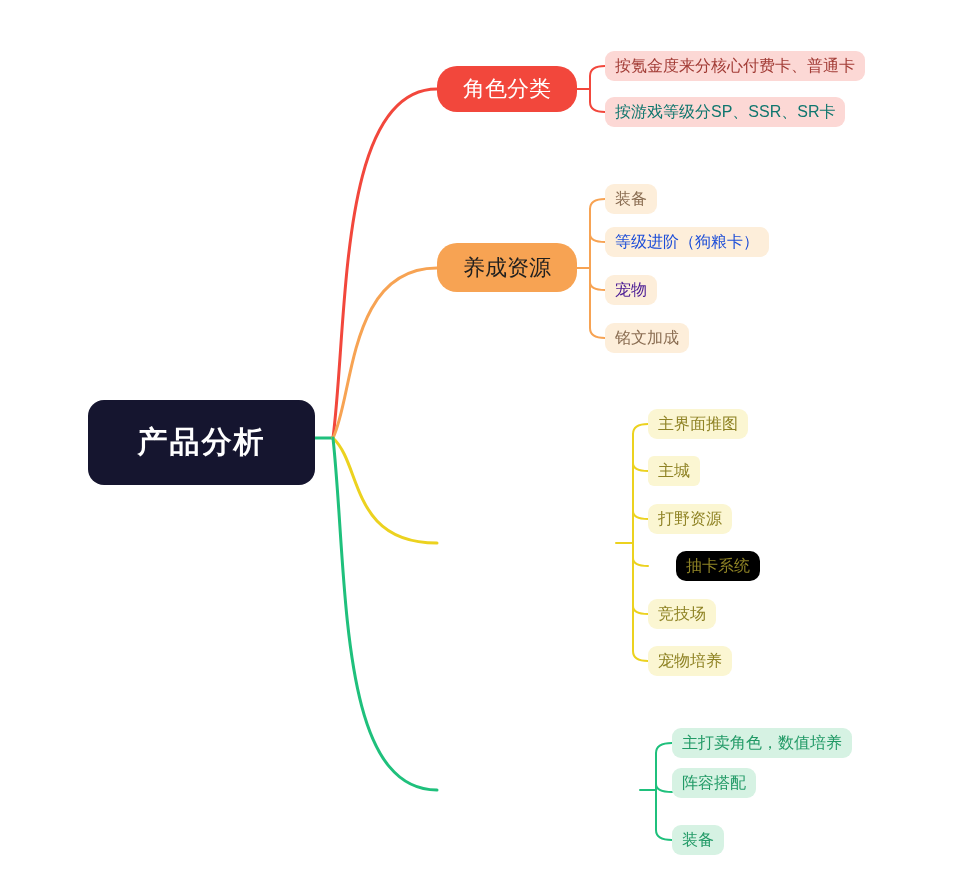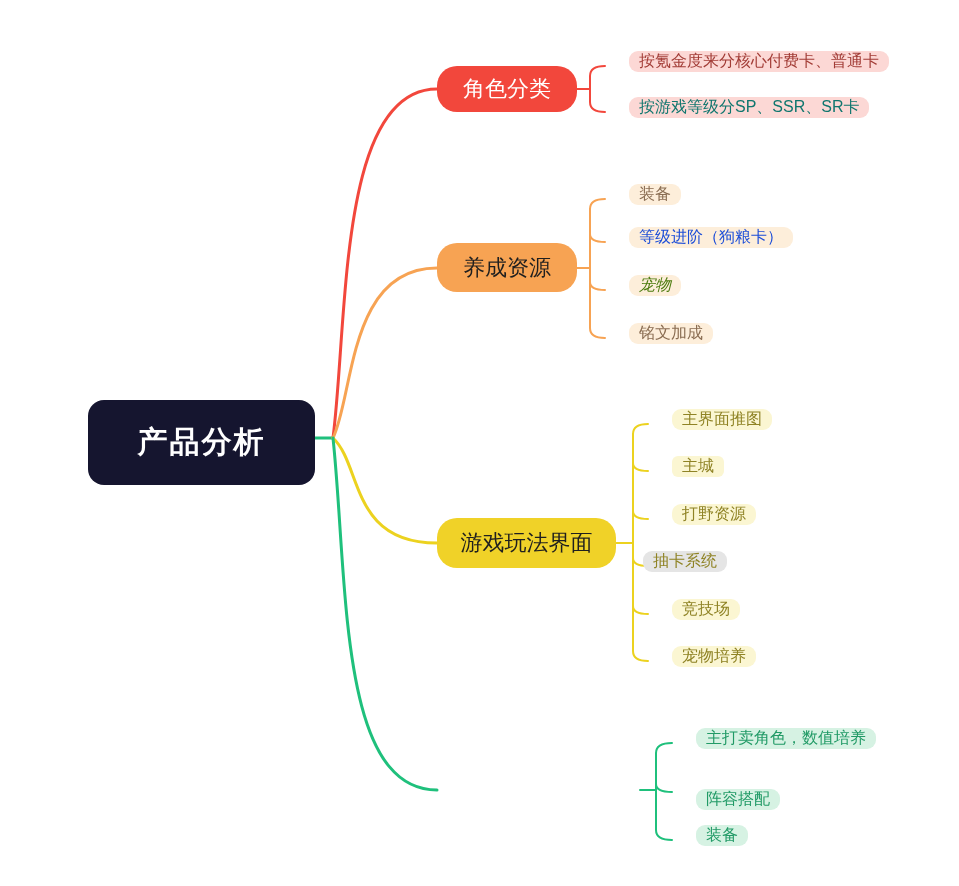--- a/index.html
+++ b/index.html
@@ -29,25 +29,24 @@
   }
   .topic {
     font-size: 22px;
     font-weight: 400;
     border-radius: 20px;
     padding: 0 12px;
   }
   .child {
     font-size: 16px;
     font-weight: 400;
-    height: 21px;
+    height: 30px;
     border-radius: 9px;
     padding: 0 10px;
     justify-content: flex-start;
-    margin-left: 24px;
   }
 </style>
 </head>
 <body>
 
 <div class="canvas">
 
   <svg width="959" height="886" viewBox="0 0 959 886">
     <g fill="none" stroke-linecap="round" stroke-width="3">
       <path d="M313,438 L333,438" stroke="#1fc07c"></path>
@@ -87,28 +86,27 @@
 
   <div class="node root-node" style="left: 88px; top: 400px; width: 227px; height: 85px; background-color: rgb(21, 21, 47); color: rgb(255, 255, 255);">产品分析</div>
 
   <div class="node topic" style="left: 437px; top: 66px; width: 140px; height: 46px; background-color: rgb(242, 71, 60); color: rgb(255, 255, 255);">角色分类</div>
   <div class="node child" style="left: 605px; top: 51px; background-color: rgb(252, 216, 213); color: rgb(162, 60, 54);">按氪金度来分核心付费卡、普通卡</div>
   <div class="node child" style="left: 605px; top: 97px; background-color: rgb(252, 216, 213); color: #0f766e;">按游戏等级分SP、SSR、SR卡</div>
 
   <div class="node topic" style="left: 437px; top: 243px; width: 140px; height: 49px; background-color: rgb(247, 163, 83); color: rgb(31, 31, 31);">养成资源</div>
   <div class="node child" style="left: 605px; top: 184px; background-color: rgb(253, 238, 218); color: rgb(138, 109, 82);">装备</div>
   <div class="node child" style="left: 605px; top: 227px; background-color: rgb(253, 238, 218); color: #1d4ed8;">等级进阶（狗粮卡）</div>
-  <div class="node child" style="left: 605px; top: 275px; background-color: rgb(253, 238, 218); color: #4d7c0f; font-style: italic;">宠物</div>
+  <div class="node child" style="left: 605px; top: 275px; background-color: rgb(253, 238, 218); color: #4c1d95;">宠物</div>
   <div class="node child" style="left: 605px; top: 323px; background-color: rgb(253, 238, 218); color: rgb(138, 109, 82);">铭文加成</div>
 
-  <div class="node topic" style="left: 437px; top: 518px; width: 179px; height: 50px; background-color: rgb(240, 210, 40); color: rgb(31, 31, 31);">游戏玩法界面</div>
   <div class="node child" style="left: 648px; top: 409px; background-color: rgb(251, 246, 210); color: rgb(143, 131, 37);">主界面推图</div>
   <div class="node child" style="left: 648px; top: 456px; background-color: rgb(251, 246, 210); color: rgb(143, 131, 37); border-radius: 6px;">主城</div>
   <div class="node child" style="left: 648px; top: 504px; background-color: rgb(251, 246, 210); color: rgb(143, 131, 37);">打野资源</div>
-  <div class="node child" style="left: 619px; top: 551px; background-color: #e5e5e5; color: rgb(143, 131, 37);">抽卡系统</div>
+  <div class="node child" style="left: 676px; top: 551px; background-color: #000000; color: rgb(143, 131, 37); border-radius: 10px;">抽卡系统</div>
   <div class="node child" style="left: 648px; top: 599px; background-color: rgb(251, 246, 210); color: rgb(143, 131, 37);">竞技场</div>
   <div class="node child" style="left: 648px; top: 646px; background-color: rgb(251, 246, 210); color: rgb(143, 131, 37);">宠物培养</div>
 
   <div class="node child" style="left: 672px; top: 728px; background-color: rgb(214, 242, 227); color: rgb(33, 154, 102);">主打卖角色，数值培养</div>
-  <div class="node child" style="left: 672px; top: 789px; background-color: rgb(214, 242, 227); color: rgb(33, 154, 102);">阵容搭配</div>
+  <div class="node child" style="left: 672px; top: 768px; background-color: rgb(214, 242, 227); color: rgb(33, 154, 102);">阵容搭配</div>
   <div class="node child" style="left: 672px; top: 825px; background-color: rgb(214, 242, 227); color: rgb(33, 154, 102);">装备</div>
 
 </div>
 
 </body></html>

